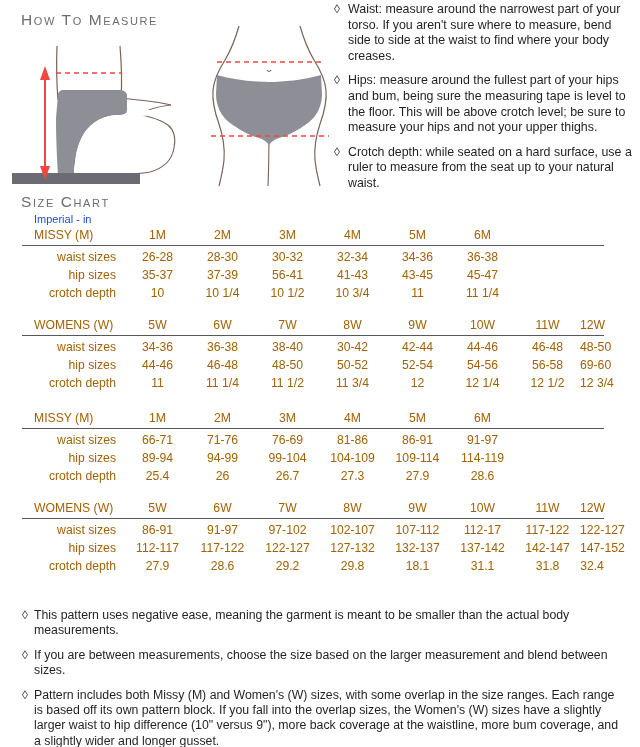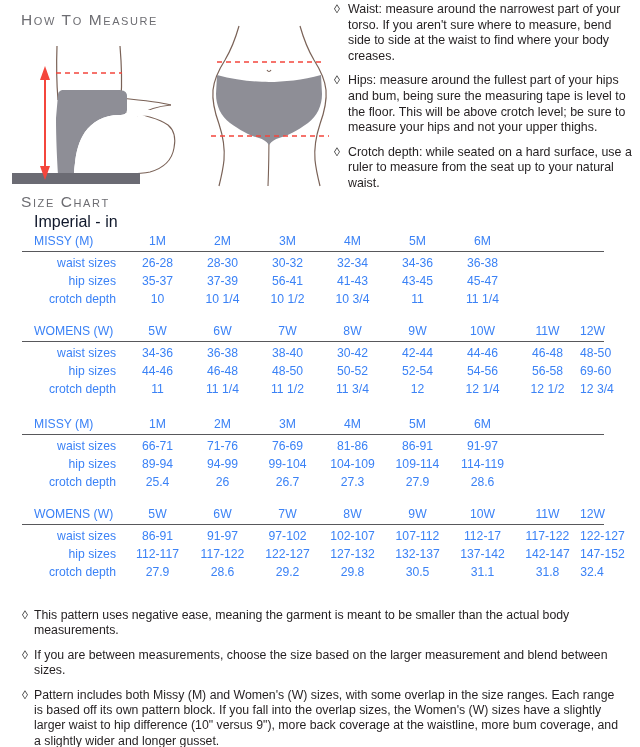--- a/index.html
+++ b/index.html
@@ -72,31 +72,31 @@
   }
 
   
   #size-chart {
     position: absolute;
     left: 22px;
     top: 213px;
     width: 582px;
   }
   .unit-label {
-    font-size: 16px;
-    color: #0f172a;
+    font-size: 11px;
+    color: #1d4ed8;
     padding-left: 12px;
     margin-bottom: 1px;
   }
   table.size-table {
     border-collapse: collapse;
     width: 582px;
     table-layout: fixed;
     font-size: 12.2px;
-    color: #3b82f6;
+    color: #a16207;
   }
   table.size-table th,
   table.size-table td {
     padding: 2px 0 2px 0;
     font-weight: 400;
     text-align: center;
     white-space: nowrap;
   }
   table.size-table th.rowhead,
   table.size-table td.rowhead {
@@ -467,21 +467,21 @@
           <td>137-142</td>
           <td>142-147</td>
           <td>147-152</td>
         </tr>
         <tr>
           <td class="rowhead">crotch depth</td>
           <td>27.9</td>
           <td>28.6</td>
           <td>29.2</td>
           <td>29.8</td>
-          <td>30.5</td>
+          <td>18.1</td>
           <td>31.1</td>
           <td>31.8</td>
           <td>32.4</td>
         </tr>
       </tbody>
     </table>
   </div>
 </div>
 
 <div id="footer-notes">

